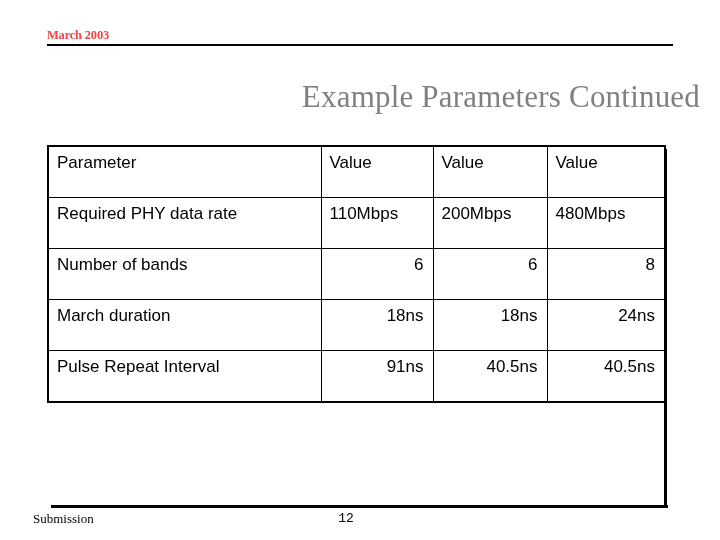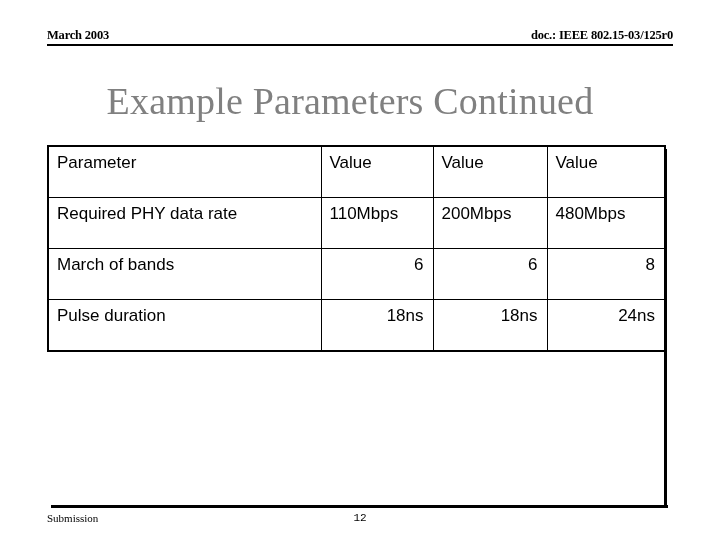--- a/index.html
+++ b/index.html
@@ -23,39 +23,39 @@
     width: 626px;
     height: 22px;
   }
   #slide-header .hdr-row {
     display: flex;
     justify-content: space-between;
     align-items: flex-end;
     font-family: "Liberation Serif", serif;
     font-weight: bold;
     font-size: 12.5px;
-    color: #000000;
+    color: #ef4444;
     line-height: 15px;
     letter-spacing: -0.2px;
   }
   #slide-header .hdr-rule {
     margin-top: 1px;
     border-bottom: 2.2px solid #000000;
     width: 100%;
   }
 
   
   #slide-title {
     position: absolute;
     left: 0;
     top: 79px;
     width: 700px;
-    text-align: center;
+    text-align: right;
     font-family: "Liberation Serif", serif;
-    font-size: 38px;
+    font-size: 31px;
     color: #808080;
     letter-spacing: 0.2px;
     white-space: nowrap;
   }
 
   
   #param-table-wrap {
     position: absolute;
     left: 47px;
     top: 145px;
@@ -110,46 +110,45 @@
     left: 664px;
     top: 149px;
     width: 3px;
     height: 359px;
     background: #000000;
   }
 
   
   #slide-footer {
     position: absolute;
-    left: 47px;
+    left: 33px;
     top: 512px;
     width: 626px;
     height: 14px;
     font-family: "Liberation Serif", serif;
-    font-size: 11px;
+    font-size: 13px;
     color: #000000;
     line-height: 13px;
   }
   #slide-footer .ft-left {
     position: absolute; left: 0; top: 0;
   }
   #slide-footer .ft-center {
     position: absolute; left: 0; top: 0; width: 626px; text-align: center; font-family: Liberation Mono, monospace;
   }
   #slide-footer .ft-right {
     position: absolute; right: 0; top: 0;
   }
 </style>
 </head>
 <body>
 
 <div id="slide-header">
   <div class="hdr-row">
     <span>March 2003</span>
-    <span>doc.: IEEE 802.15-03/125r0</span>
   </div>
   <div class="hdr-rule"></div>
 </div>
 
 <div id="slide-title">Example Parameters Continued</div>
 
 <div id="param-table-wrap">
   <table class="param-table">
     <colgroup>
       <col class="c-param">
@@ -164,30 +163,36 @@
           <td class="align-left">Value</td>
           <td class="align-left">Value</td>
         </tr>
         <tr>
           <td class="align-left">Required PHY data rate</td>
           <td class="align-fill">110Mbps</td>
           <td class="align-fill">200Mbps</td>
           <td class="align-fill">480Mbps</td>
         </tr>
         <tr>
-          <td class="align-left">March of bands</td>
+          <td class="align-left">Number of bands</td>
           <td class="align-right">6</td>
           <td class="align-right">6</td>
           <td class="align-right">8</td>
         </tr>
         <tr>
-          <td class="align-left">Pulse duration</td>
+          <td class="align-left">March duration</td>
           <td class="align-right">18ns</td>
           <td class="align-right">18ns</td>
           <td class="align-right">24ns</td>
+        </tr>
+        <tr>
+          <td class="align-left">Pulse Repeat Interval</td>
+          <td class="align-right">91ns</td>
+          <td class="align-right">40.5ns</td>
+          <td class="align-right">40.5ns</td>
         </tr>
       </tbody>
   </table>
 </div>
 <div id="table-shadow-bottom"></div>
 <div id="table-shadow-right"></div>
 
 <div id="slide-footer">
   <span class="ft-left">Submission</span>
   <span class="ft-center">12</span>

